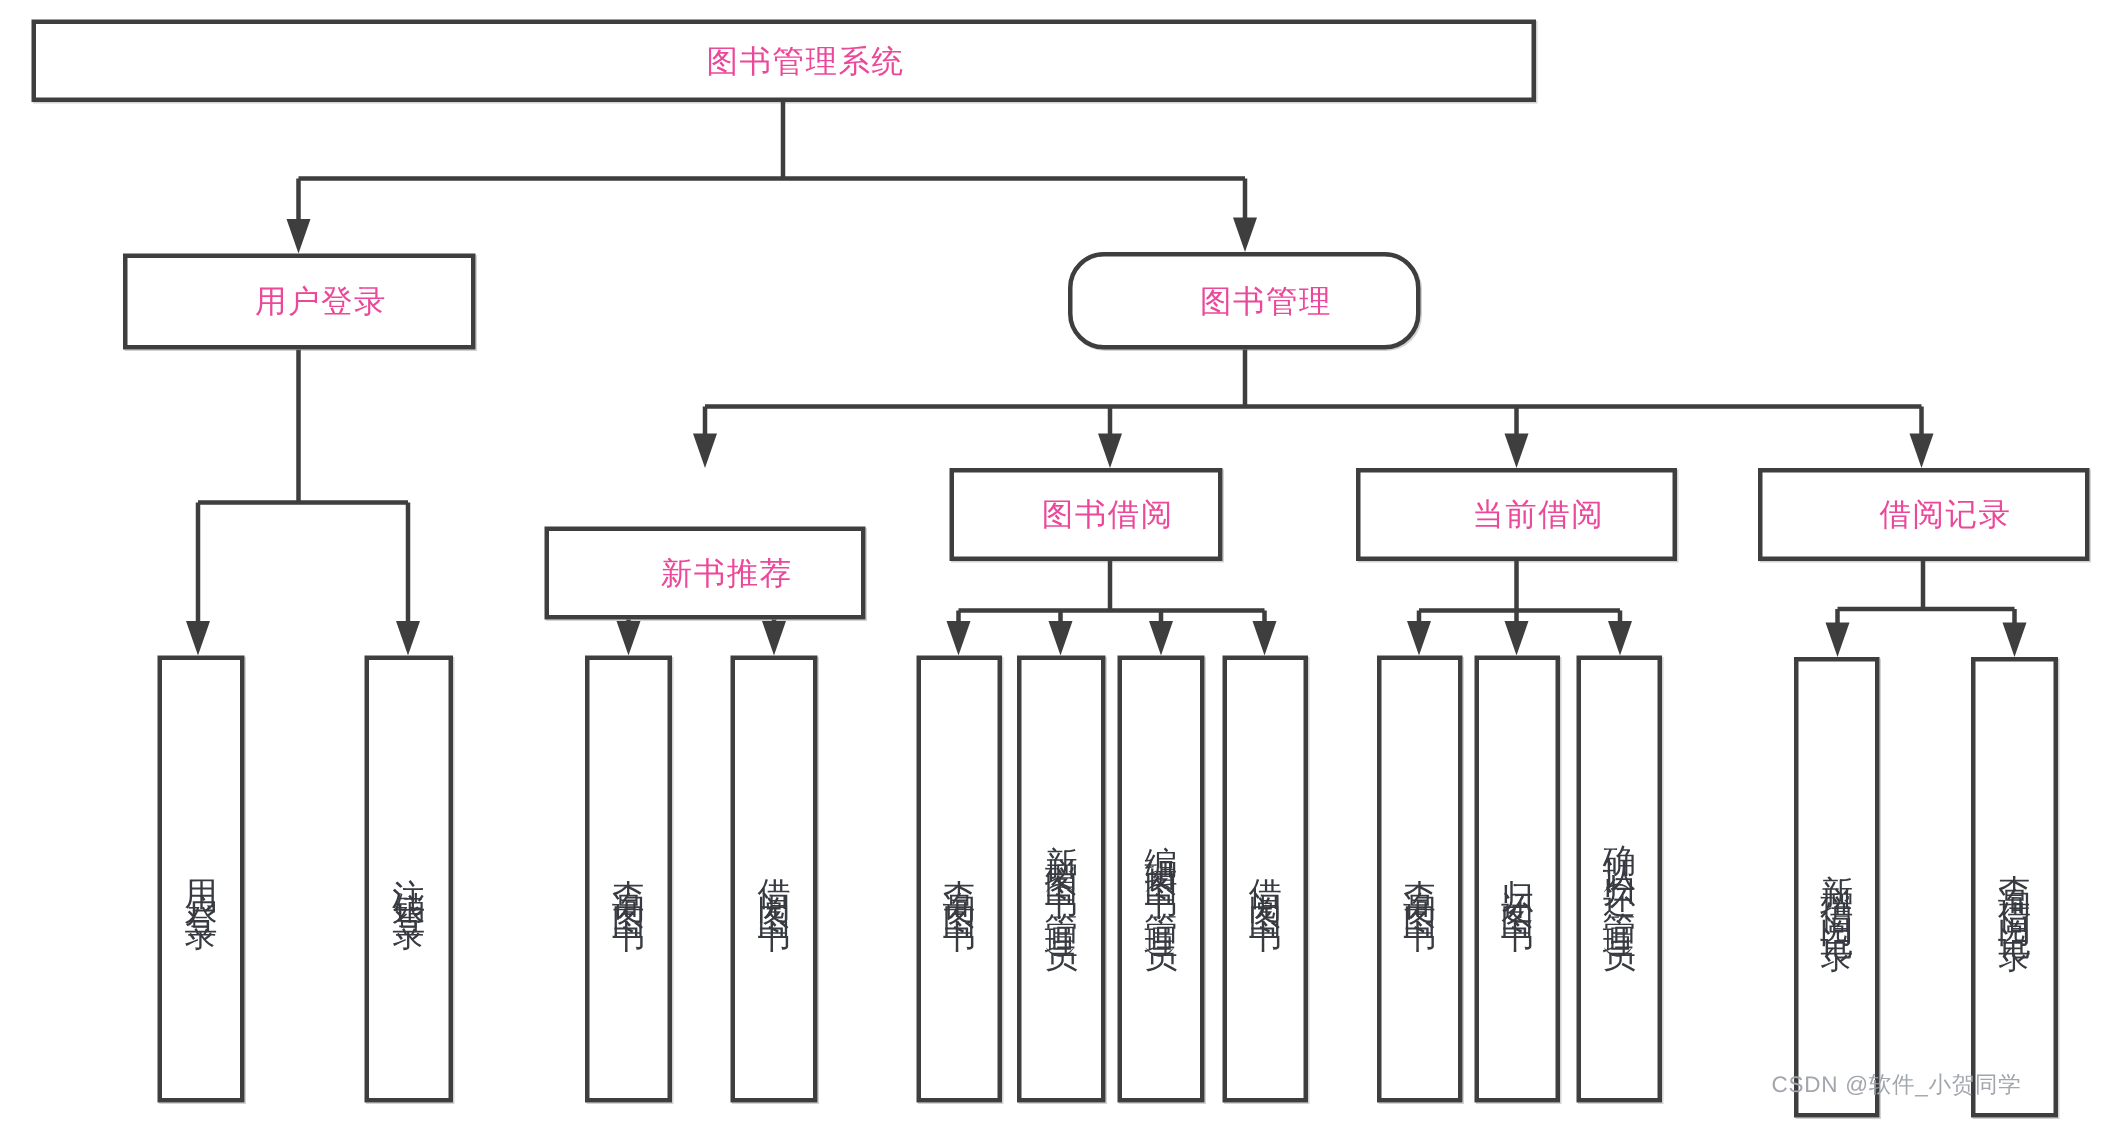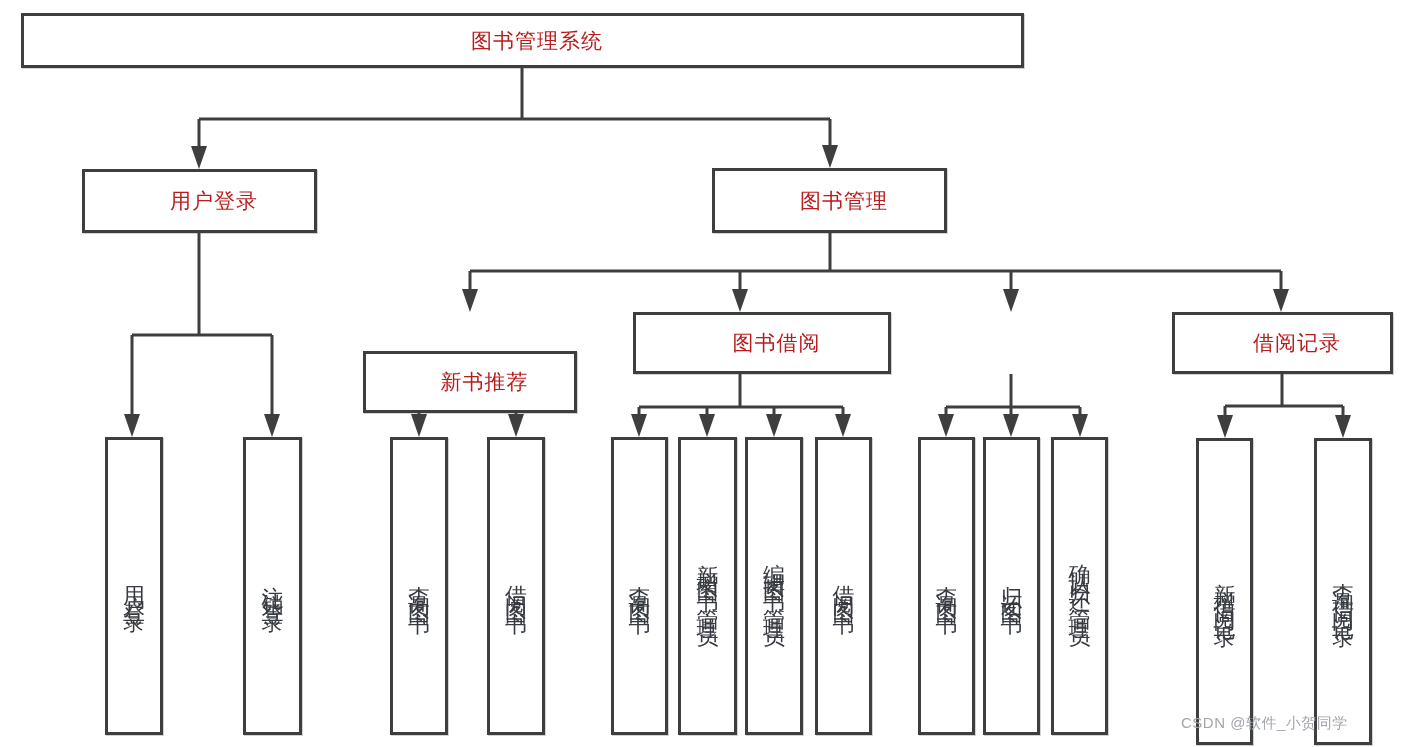--- a/index.html
+++ b/index.html
@@ -20,21 +20,21 @@
   .node {
     position: absolute;
     box-sizing: border-box;
     border: 3px solid #3e3e3e;
     background: #ffffff;
     display: flex;
     align-items: center;
     justify-content: center;
     font-size: 21px;
     letter-spacing: 1px;
-    color: #b91c1c;
+    color: #ec4899;
     box-shadow: 1px 1px 0 rgba(80,80,80,0.25);
     z-index: 2;
     padding-left: 29px;
   }
   .leaf {
     position: absolute;
     box-sizing: border-box;
     border: 3px solid #3e3e3e;
     background: #ffffff;
     display: flex;
@@ -103,29 +103,32 @@
     </g>
   </svg>
 
   <div class="node" style="left:21px; top:13px; width:1003px; height:55px;">
     <span>图书管理系统</span>
   </div>
 
   <div class="node" style="left:82px; top:169px; width:235px; height:64px;">
     <span>用户登录</span>
   </div>
-  <div class="node" style="left:712px; top:168px; width:235px; height:65px;">
+  <div class="node" style="left:712px; top:168px; width:235px; height:65px;border-radius:24px;">
     <span>图书管理</span>
   </div>
 
   <div class="node" style="left:363px; top:312px; width:214px; height:62px;margin-top:39px;">
     <span>新书推荐</span>
   </div>
-  <div class="node" style="left:633px; top:312px; width:258px; height:62px;justify-content:center;">
+  <div class="node" style="left:633px; top:312px; width:182px; height:62px;justify-content:center;">
     <span>图书借阅</span>
+  </div>
+  <div class="node" style="left:904px; top:312px; width:214px; height:62px;">
+    <span>当前借阅</span>
   </div>
   <div class="node" style="left:1172px; top:312px; width:221px; height:62px;">
     <span>借阅记录</span>
   </div>
 
   <div class="leaf" style="left:105px; width:58px;">
     <span>用户登录</span>
   </div>
   <div class="leaf" style="left:243px; width:59px;">
     <span>注销登录</span>

